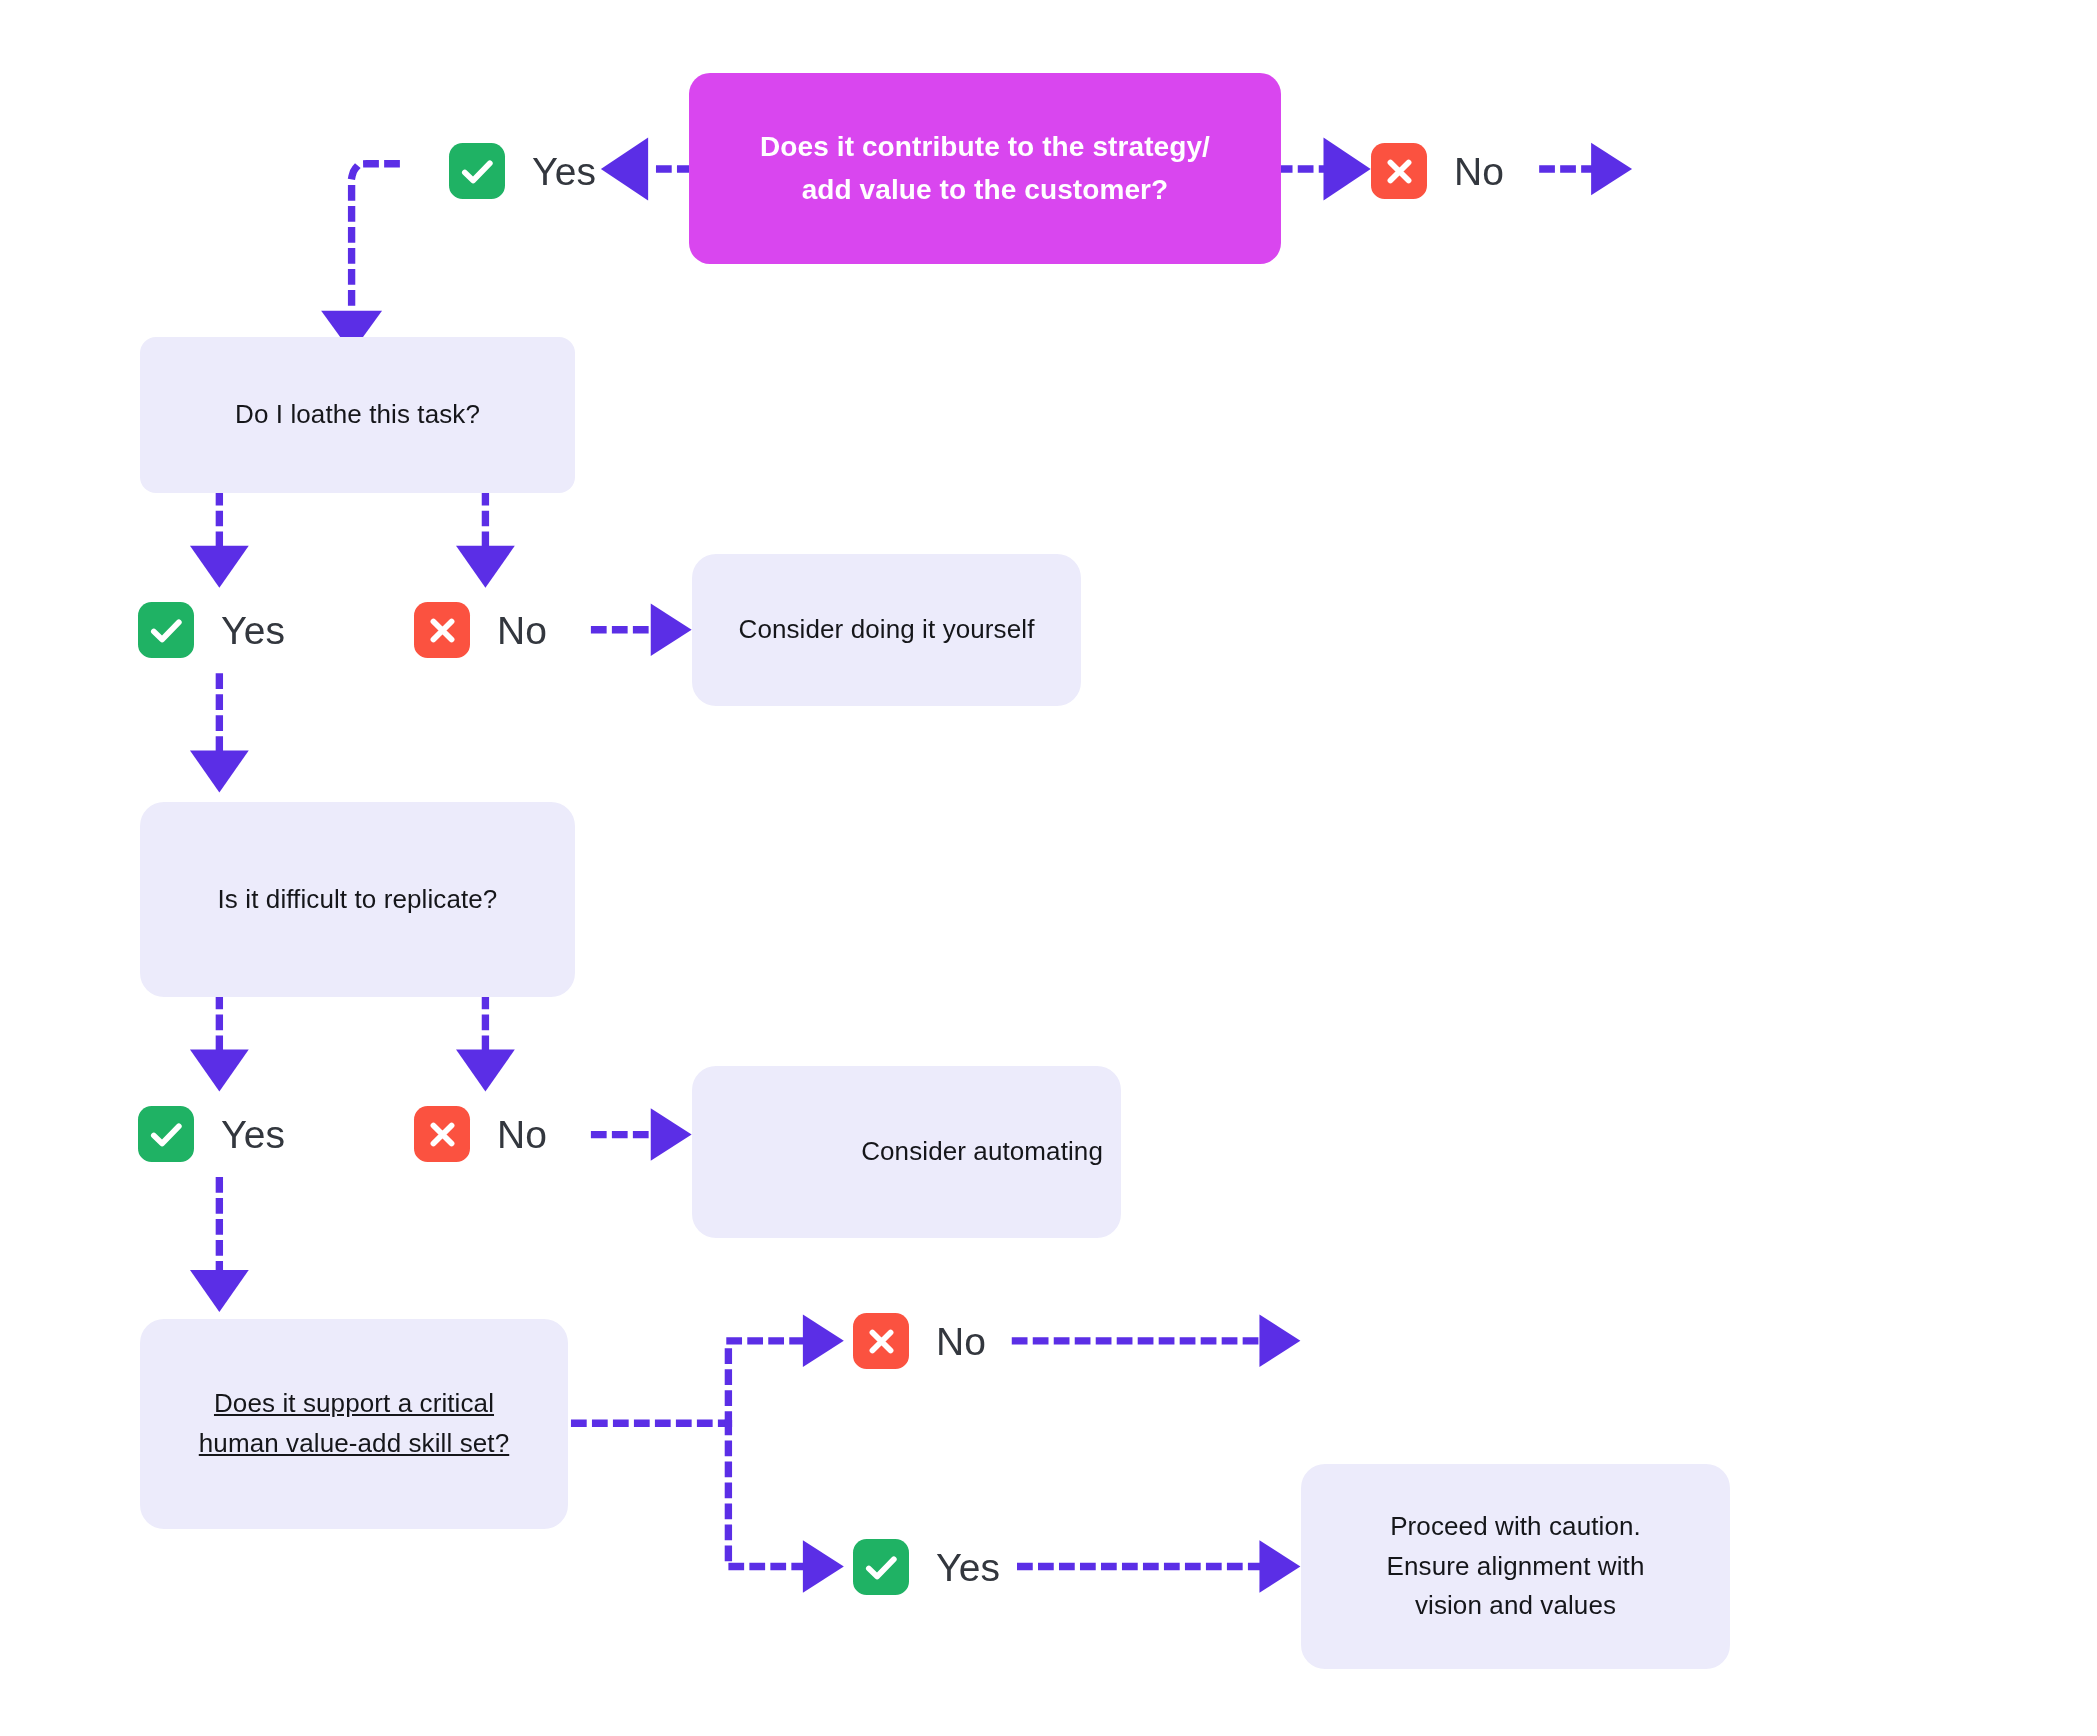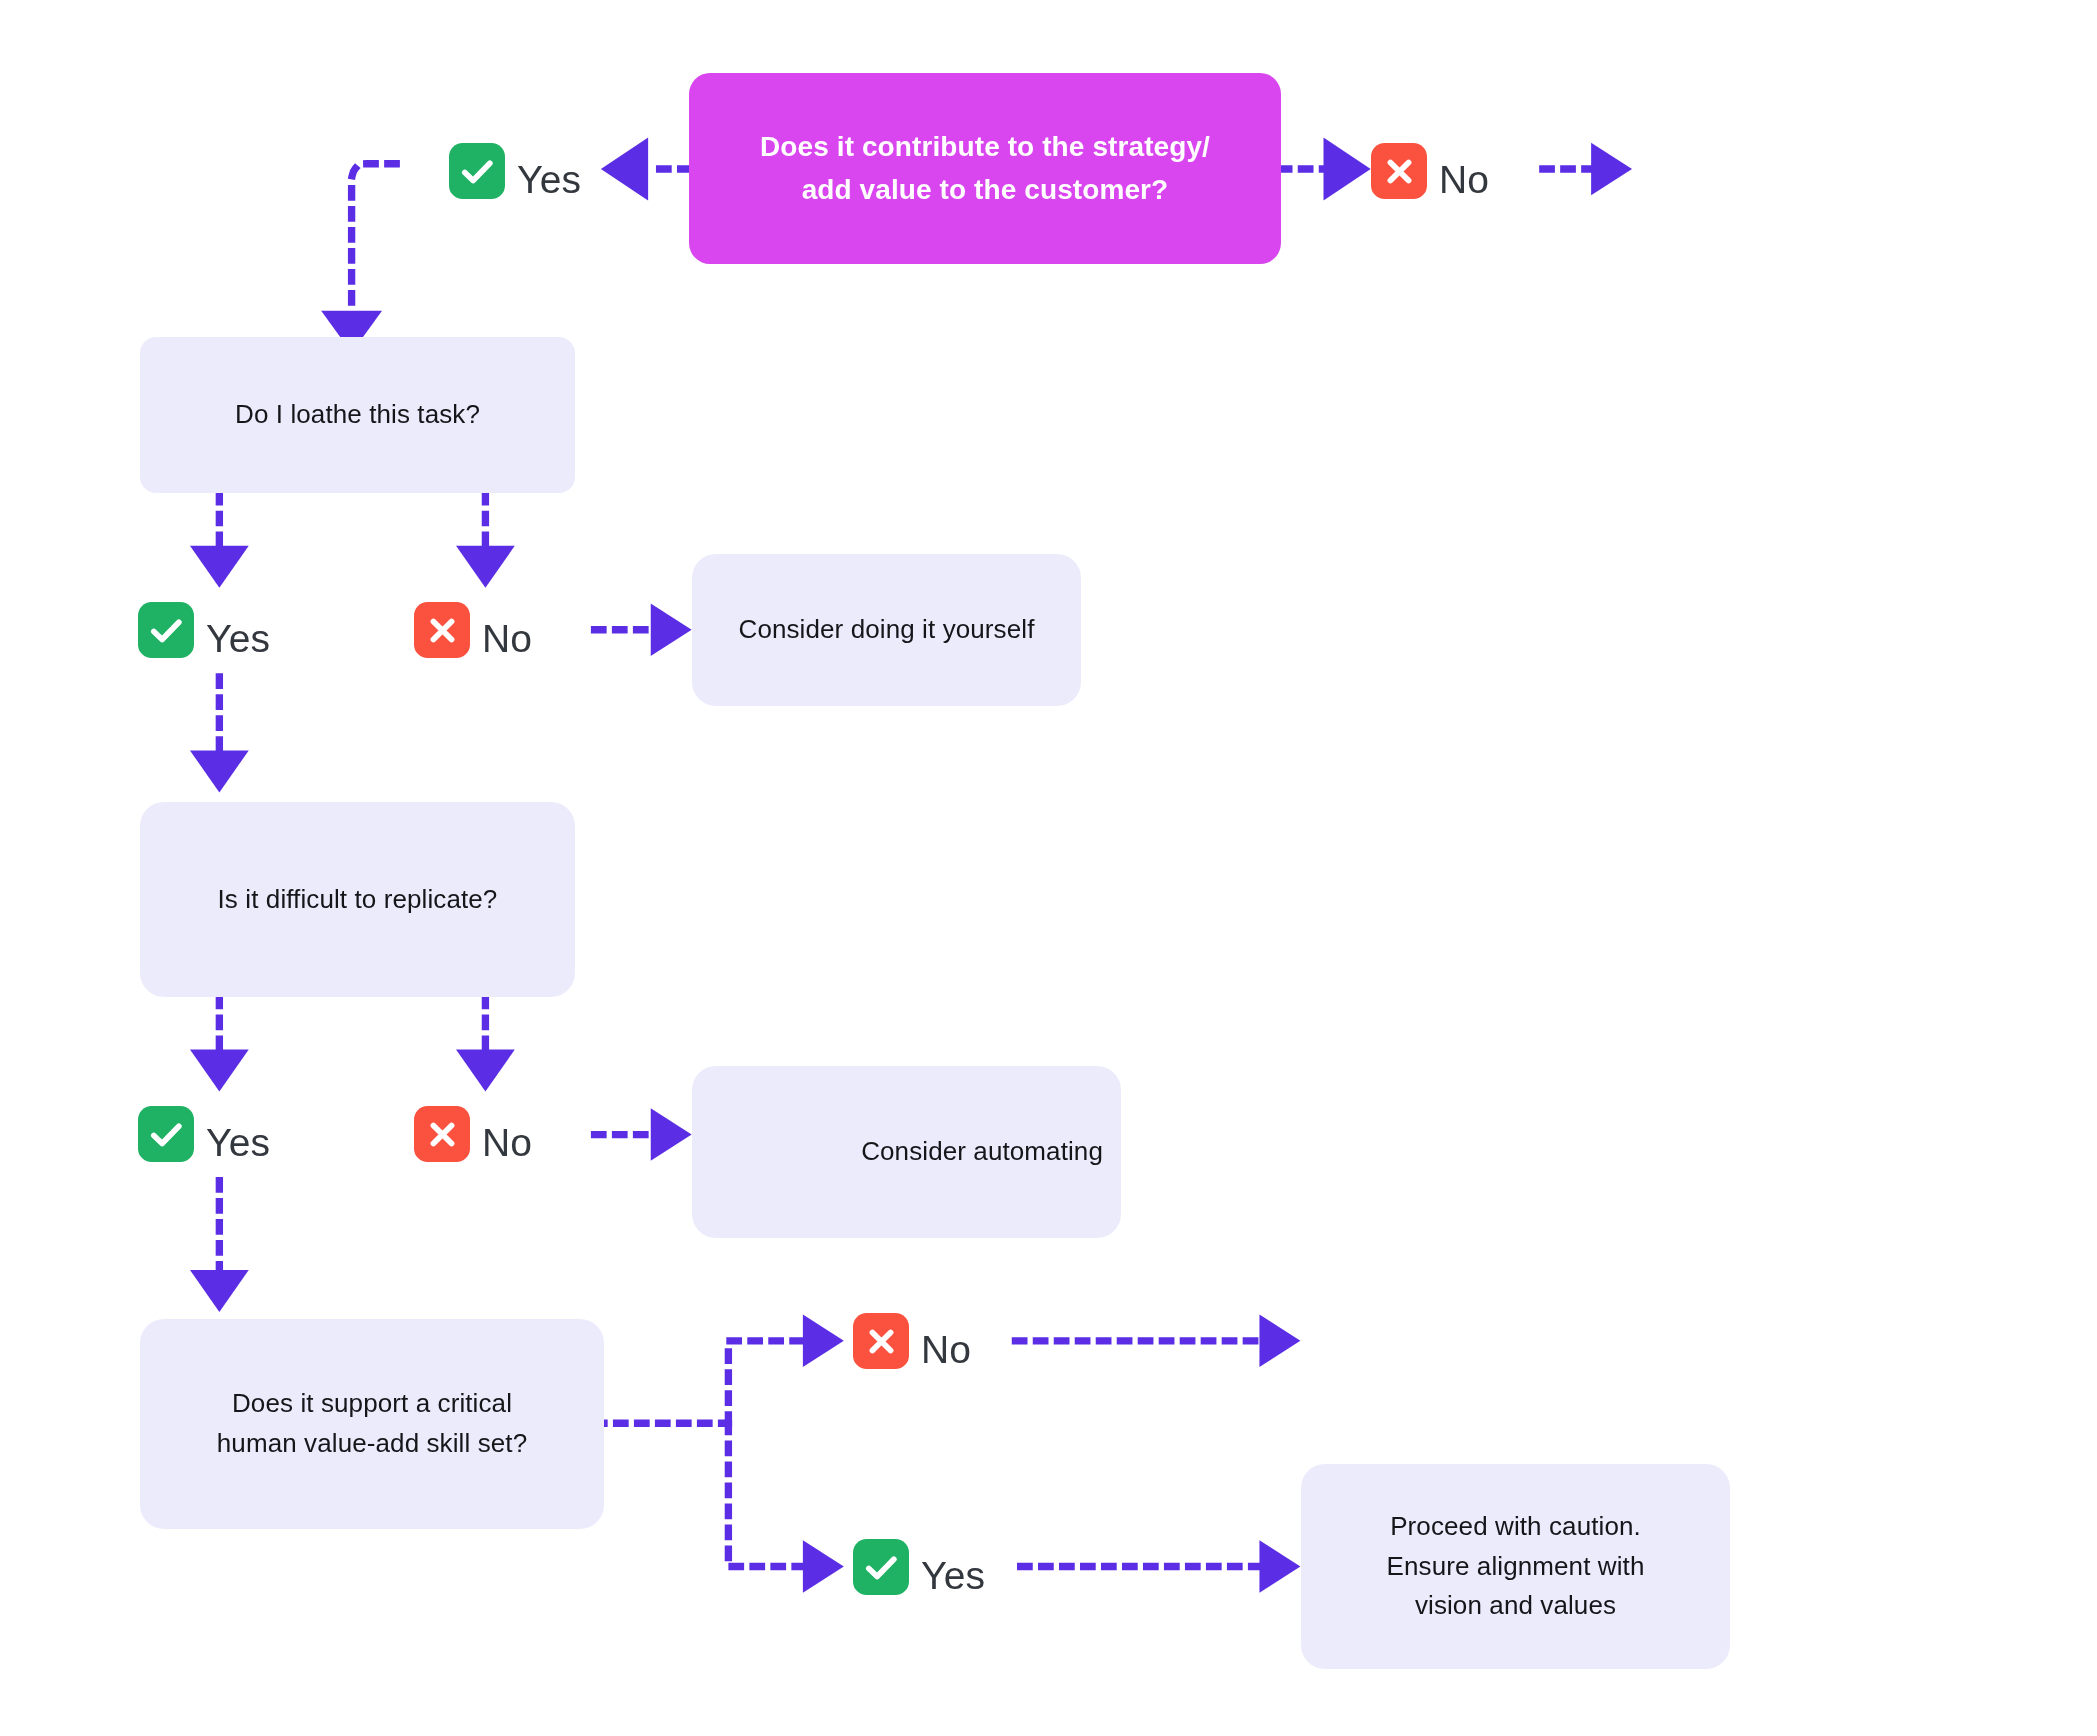--- a/index.html
+++ b/index.html
@@ -21,21 +21,21 @@
     z-index:3;
   }
   .node.light{ background:#ECEBFB; color:#15161A; }
   .node.primary{ background:#d946ef; color:#ffffff; font-weight:700; }
   .node .txt{ line-height:1.52; display:block; white-space:pre-line; }
   .node.light .txt{ font-size:26px; font-weight:400; letter-spacing:0.1px;}
   .node.primary .txt{ font-size:28px; font-weight:700; letter-spacing:0.1px;}
 
   
   .badge{
-    position:absolute;display:flex;align-items:flex-end;gap:12px;z-index:4;
+    position:absolute;display:flex;align-items:center;gap:27px;z-index:4;
     white-space:nowrap;
   }
   .badge .glyph{
     width:56px;height:56px;border-radius:13.6px;
     display:flex;align-items:center;justify-content:center;flex:0 0 auto;
   }
   .badge.yes .glyph{ background:#1FB264; }
   .badge.no  .glyph{ background:#FB5240; }
   .badge .glyph svg{ width:39px;height:39px;display:block; }
   .badge .lbl{ font-size:39px;color:#33373E;font-weight:400;line-height:1; letter-spacing:0.2px;}
@@ -116,21 +116,21 @@
   </div>
 
   <div class="node light" style="left:140px;top:802px;width:435px;height:195px;">
     <span class="txt">Is it difficult to replicate?</span>
   </div>
 
   <div class="node light" style="left:692px;top:1066px;width:429px;height:172px;justify-content:flex-end;">
     <span class="txt">Consider automating</span>
   </div>
 
-  <div class="node light" style="left:140px;top:1319px;width:464px;height:210px;">
+  <div class="node light" style="left:140px;top:1319px;width:428px;height:210px;text-decoration:underline;">
     <span class="txt">Does it support a critical
 human value-add skill set?</span>
   </div>
 
 
   <div class="node light" style="left:1301px;top:1464px;width:429px;height:205px;">
     <span class="txt">Proceed with caution.
 Ensure alignment with
 vision and values</span>
   </div>

